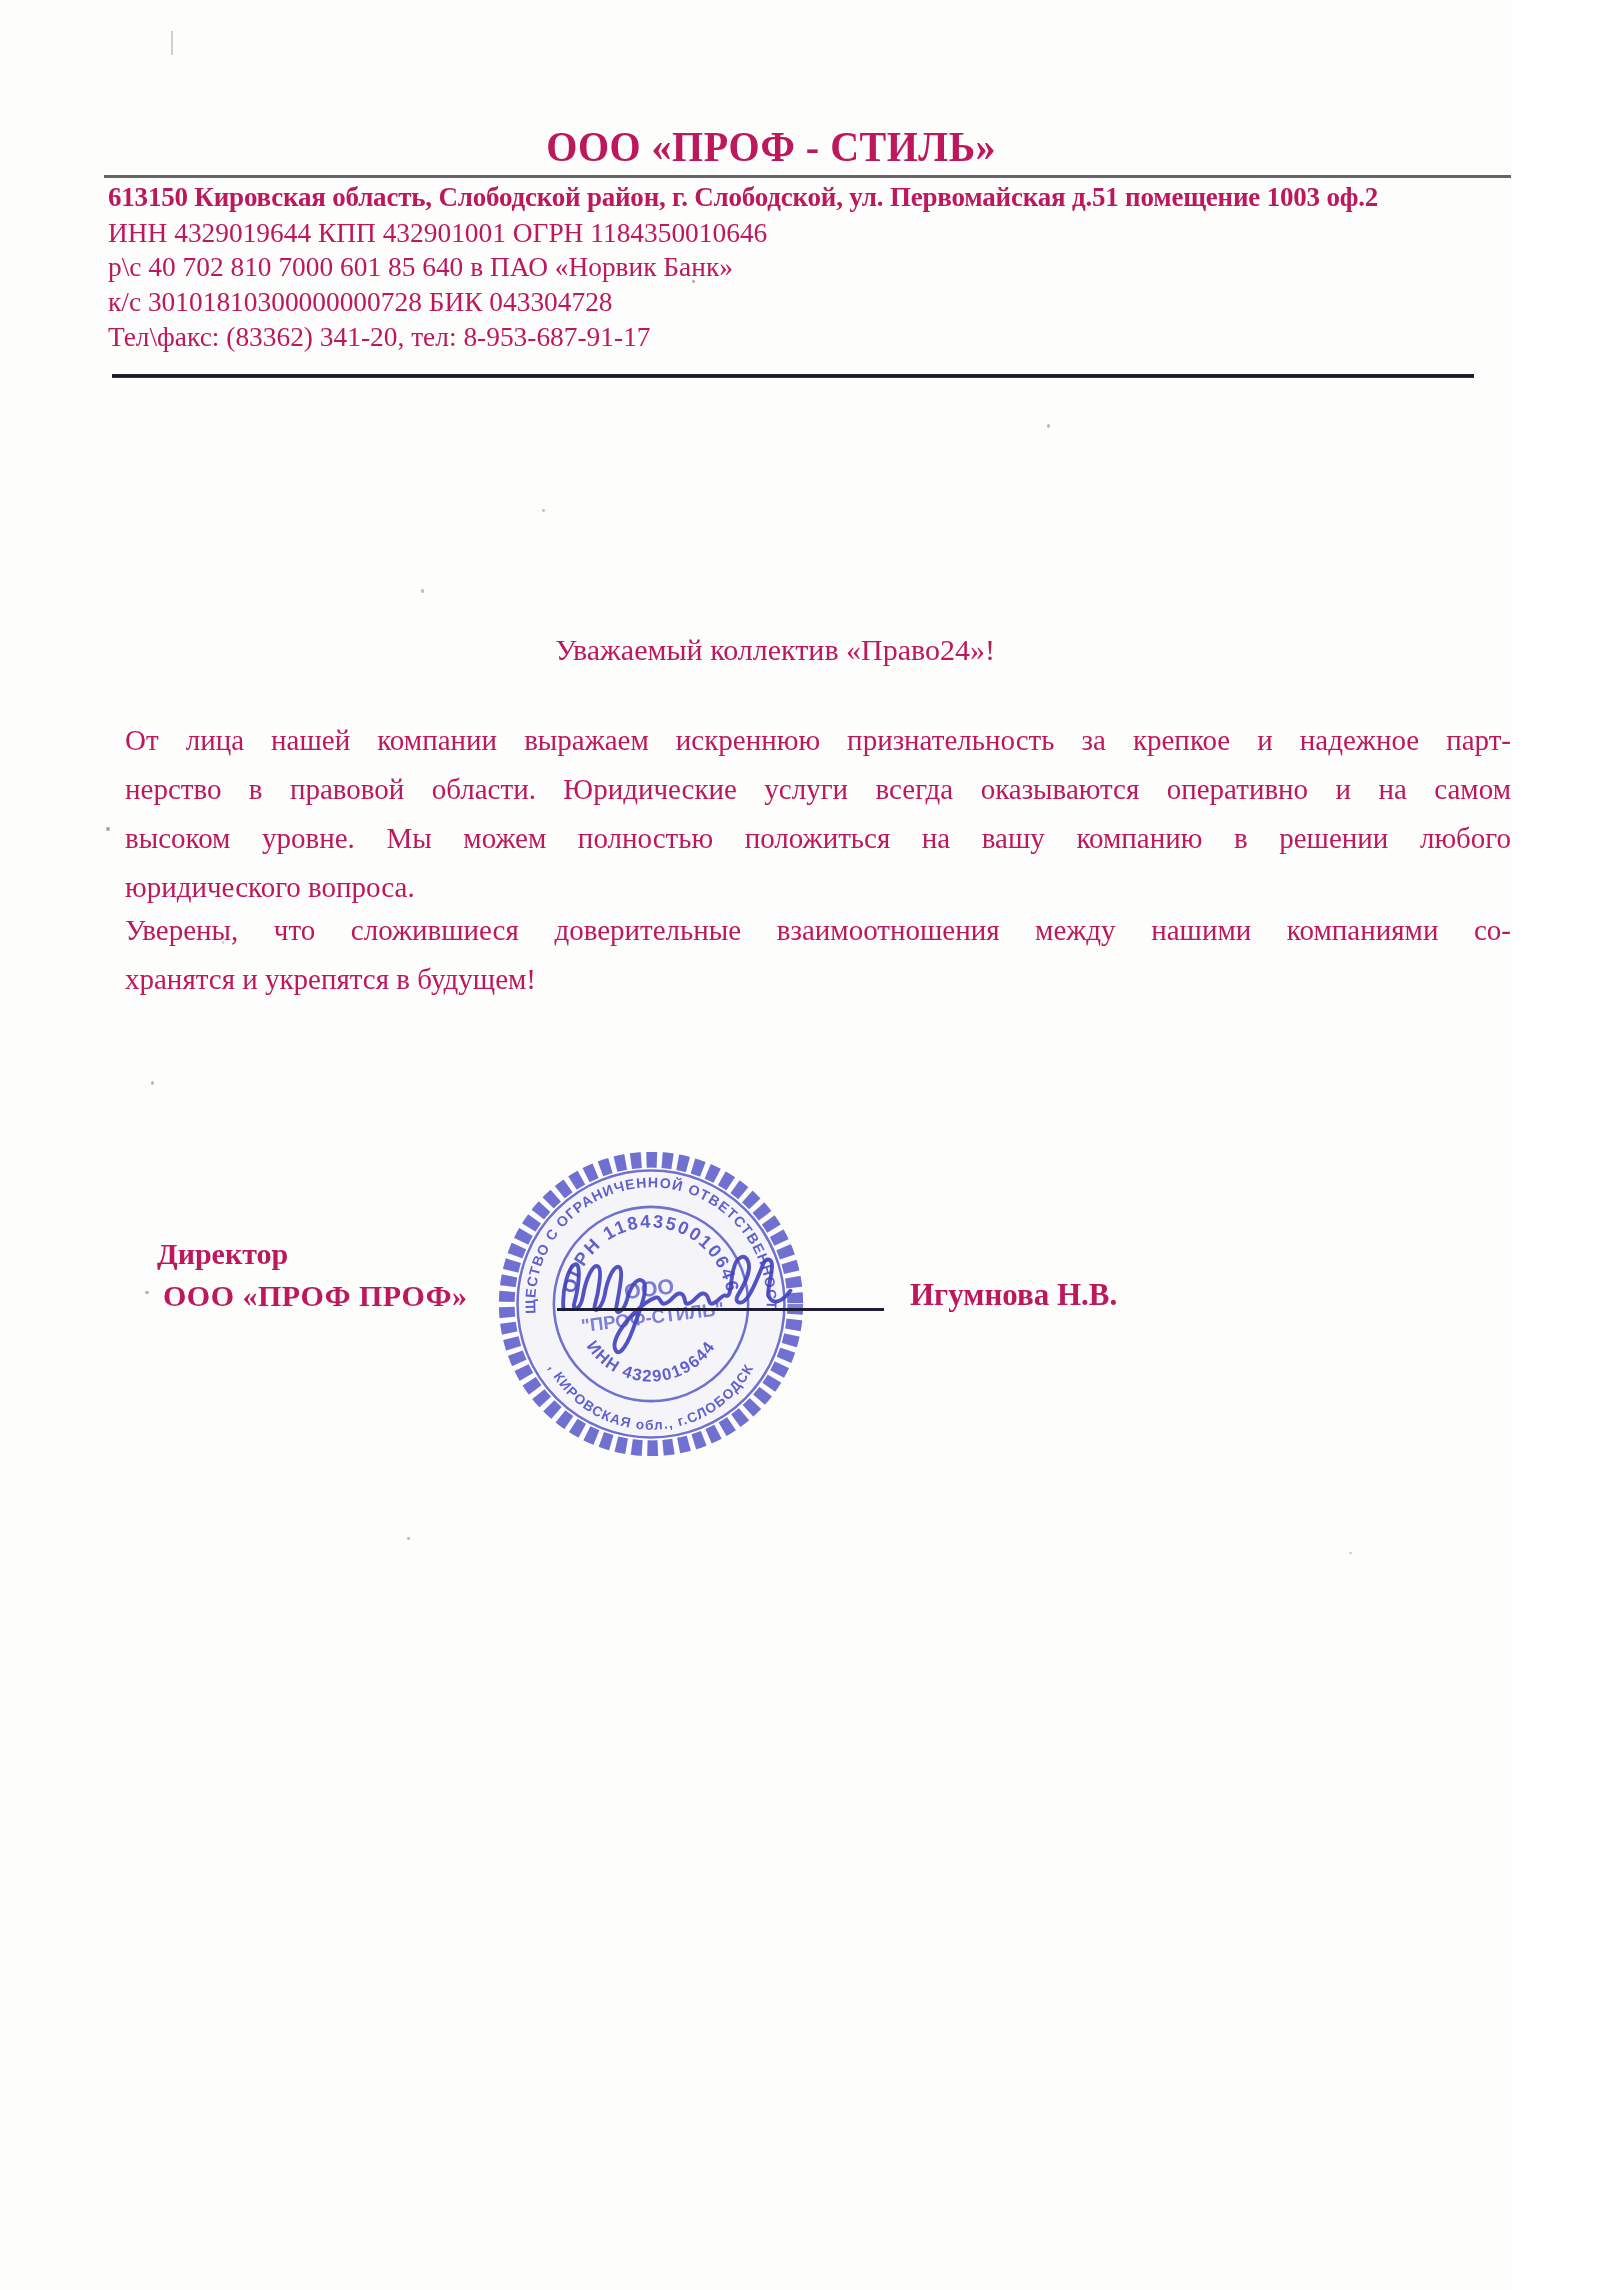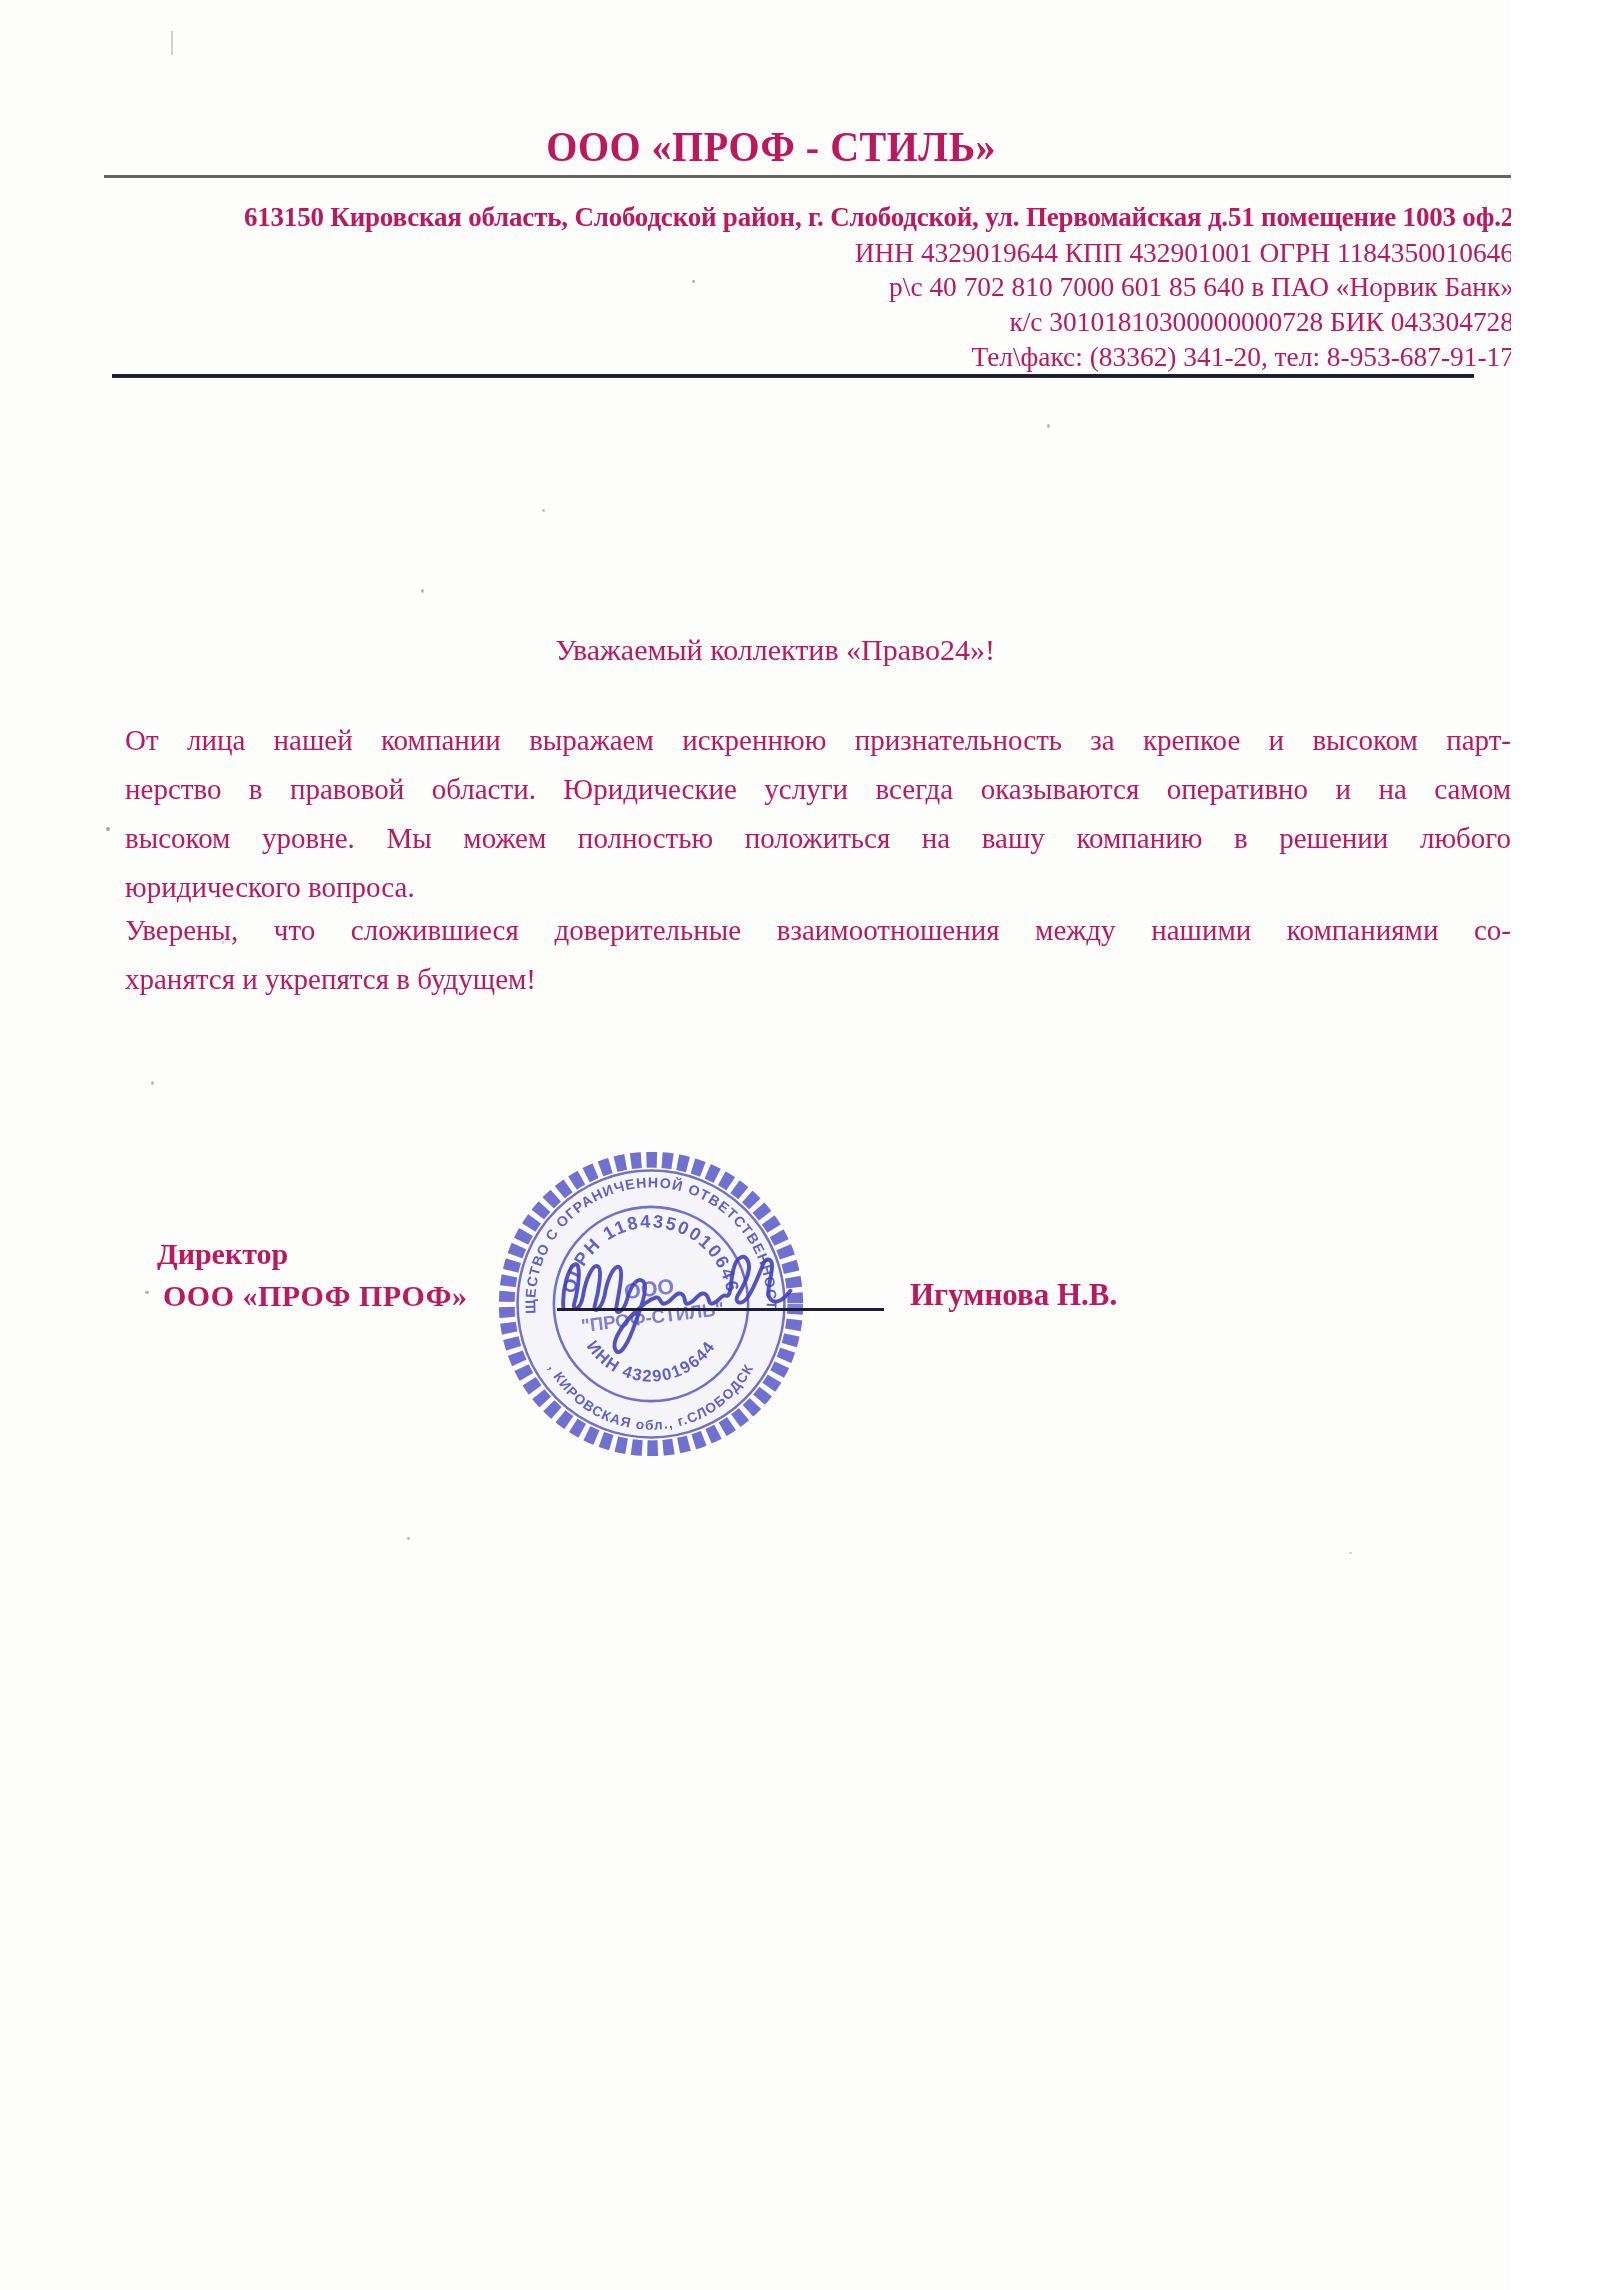--- a/index.html
+++ b/index.html
@@ -17,21 +17,21 @@
     text-align:center;font-weight:bold;font-size:40px;
     letter-spacing:0.5px;transform:translateX(15.7px) scaleY(1.04);
     white-space:nowrap;
   }
   .rule-thin{
     position:absolute;top:175px;left:104px;width:1415px;height:2.9px;
     background:#4a4a4a;opacity:.85;
   }
   .hdr-line{
     position:absolute;left:108px;width:1406px;
-    text-align:right;white-space:nowrap;margin-top:20px;
+    text-align:left;white-space:nowrap;
   }
   .hdr-address{top:182px;font-weight:bold;font-size:27px;letter-spacing:-0.2px;}
   .hdr-inn{top:218px;font-size:27.4px;}
   .hdr-rs{top:252px;font-size:27.4px;}
   .hdr-ks{top:287px;font-size:27.4px;}
   .hdr-tel{top:322px;font-size:27.4px;}
   .rule-thick{
     position:absolute;top:374px;left:112px;width:1362px;height:3.9px;
     background:linear-gradient(to bottom,#2a2a30 0%,#14142a 55%,#3a3a55 100%);
   }
@@ -87,21 +87,21 @@
   <div class="hdr-line hdr-address">613150 Кировская область, Слободской район, г. Слободской, ул. Первомайская д.51 помещение 1003 оф.2</div>
   <div class="hdr-line hdr-inn">ИНН 4329019644   КПП 432901001 ОГРН 1184350010646</div>
   <div class="hdr-line hdr-rs">р\с 40 702 810 7000 601 85 640 в ПАО «Норвик Банк»</div>
   <div class="hdr-line hdr-ks">к/с 30101810300000000728 БИК 043304728</div>
   <div class="hdr-line hdr-tel">Тел\факс:  (83362) 341-20, тел: 8-953-687-91-17</div>
   <div class="rule-thick"></div>
 
   <div class="greeting">Уважаемый коллектив «Право24»!</div>
 
   <div class="body-block para1">
-    <div class="para-line just">От лица нашей компании выражаем искреннюю признательность за крепкое и высоком парт-</div>
+    <div class="para-line just">От лица нашей компании выражаем искреннюю признательность за крепкое и надежное парт-</div>
     <div class="para-line just">нерство в правовой области. Юридические услуги всегда оказываются оперативно и на самом</div>
     <div class="para-line just">высоком уровне. Мы можем полностью положиться на вашу компанию в решении любого</div>
     <div class="para-line last">юридического вопроса.</div>
   </div>
 
   <div class="body-block para2">
     <div class="para-line just">Уверены, что сложившиеся доверительные взаимоотношения между нашими компаниями со-</div>
     <div class="para-line last">хранятся и укрепятся в будущем!</div>
   </div>
 

